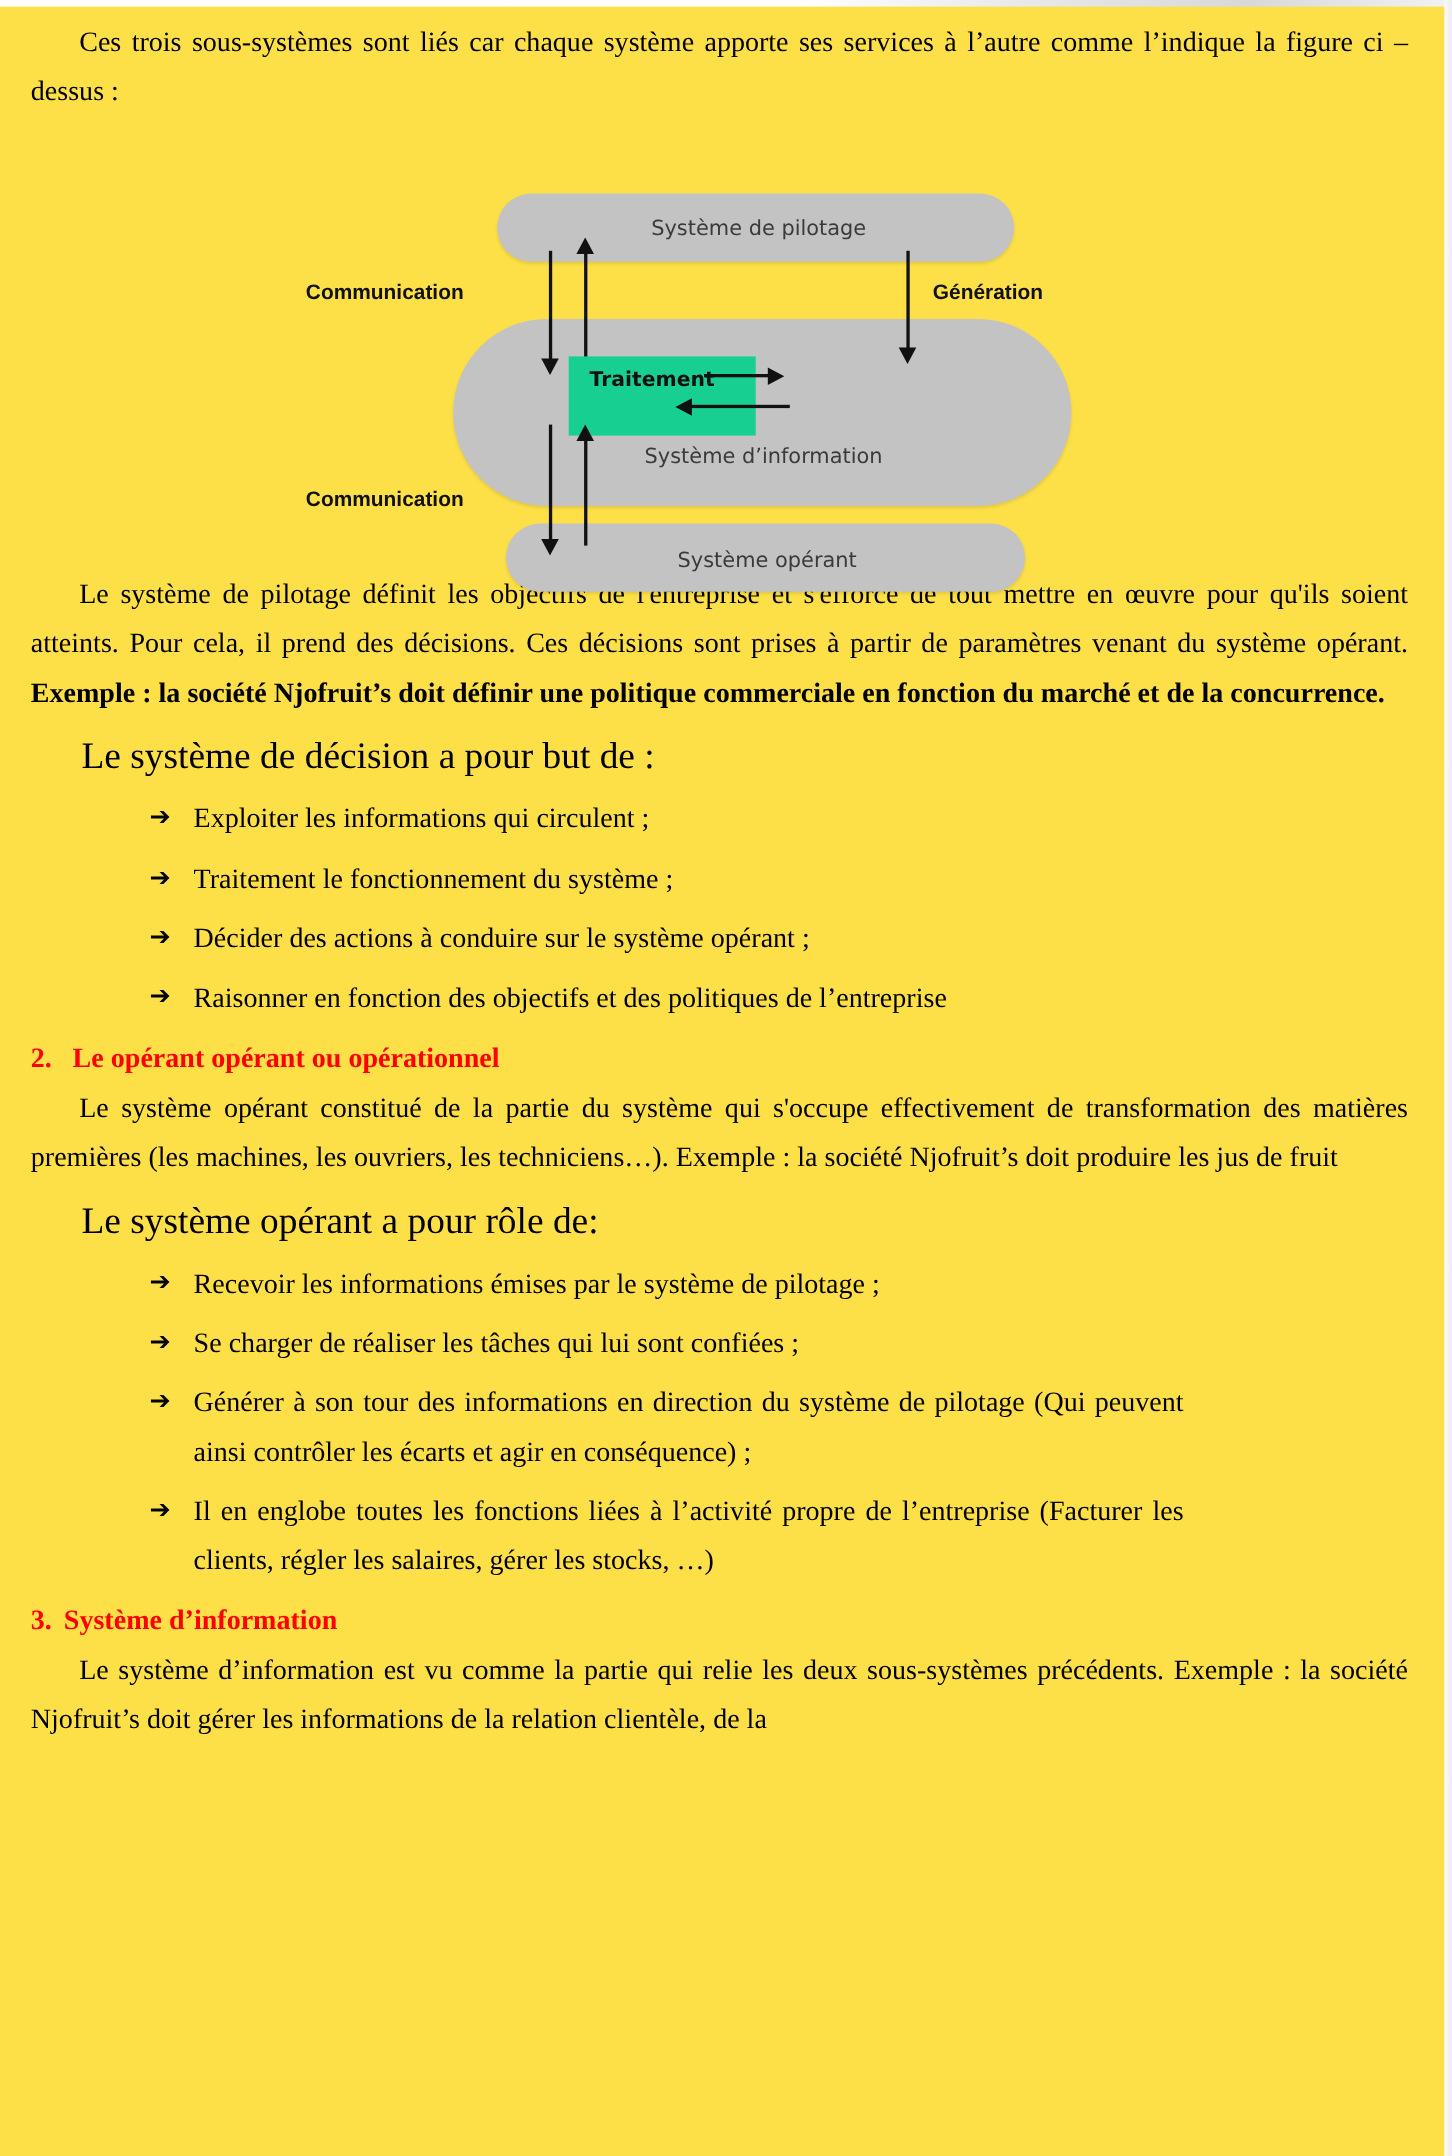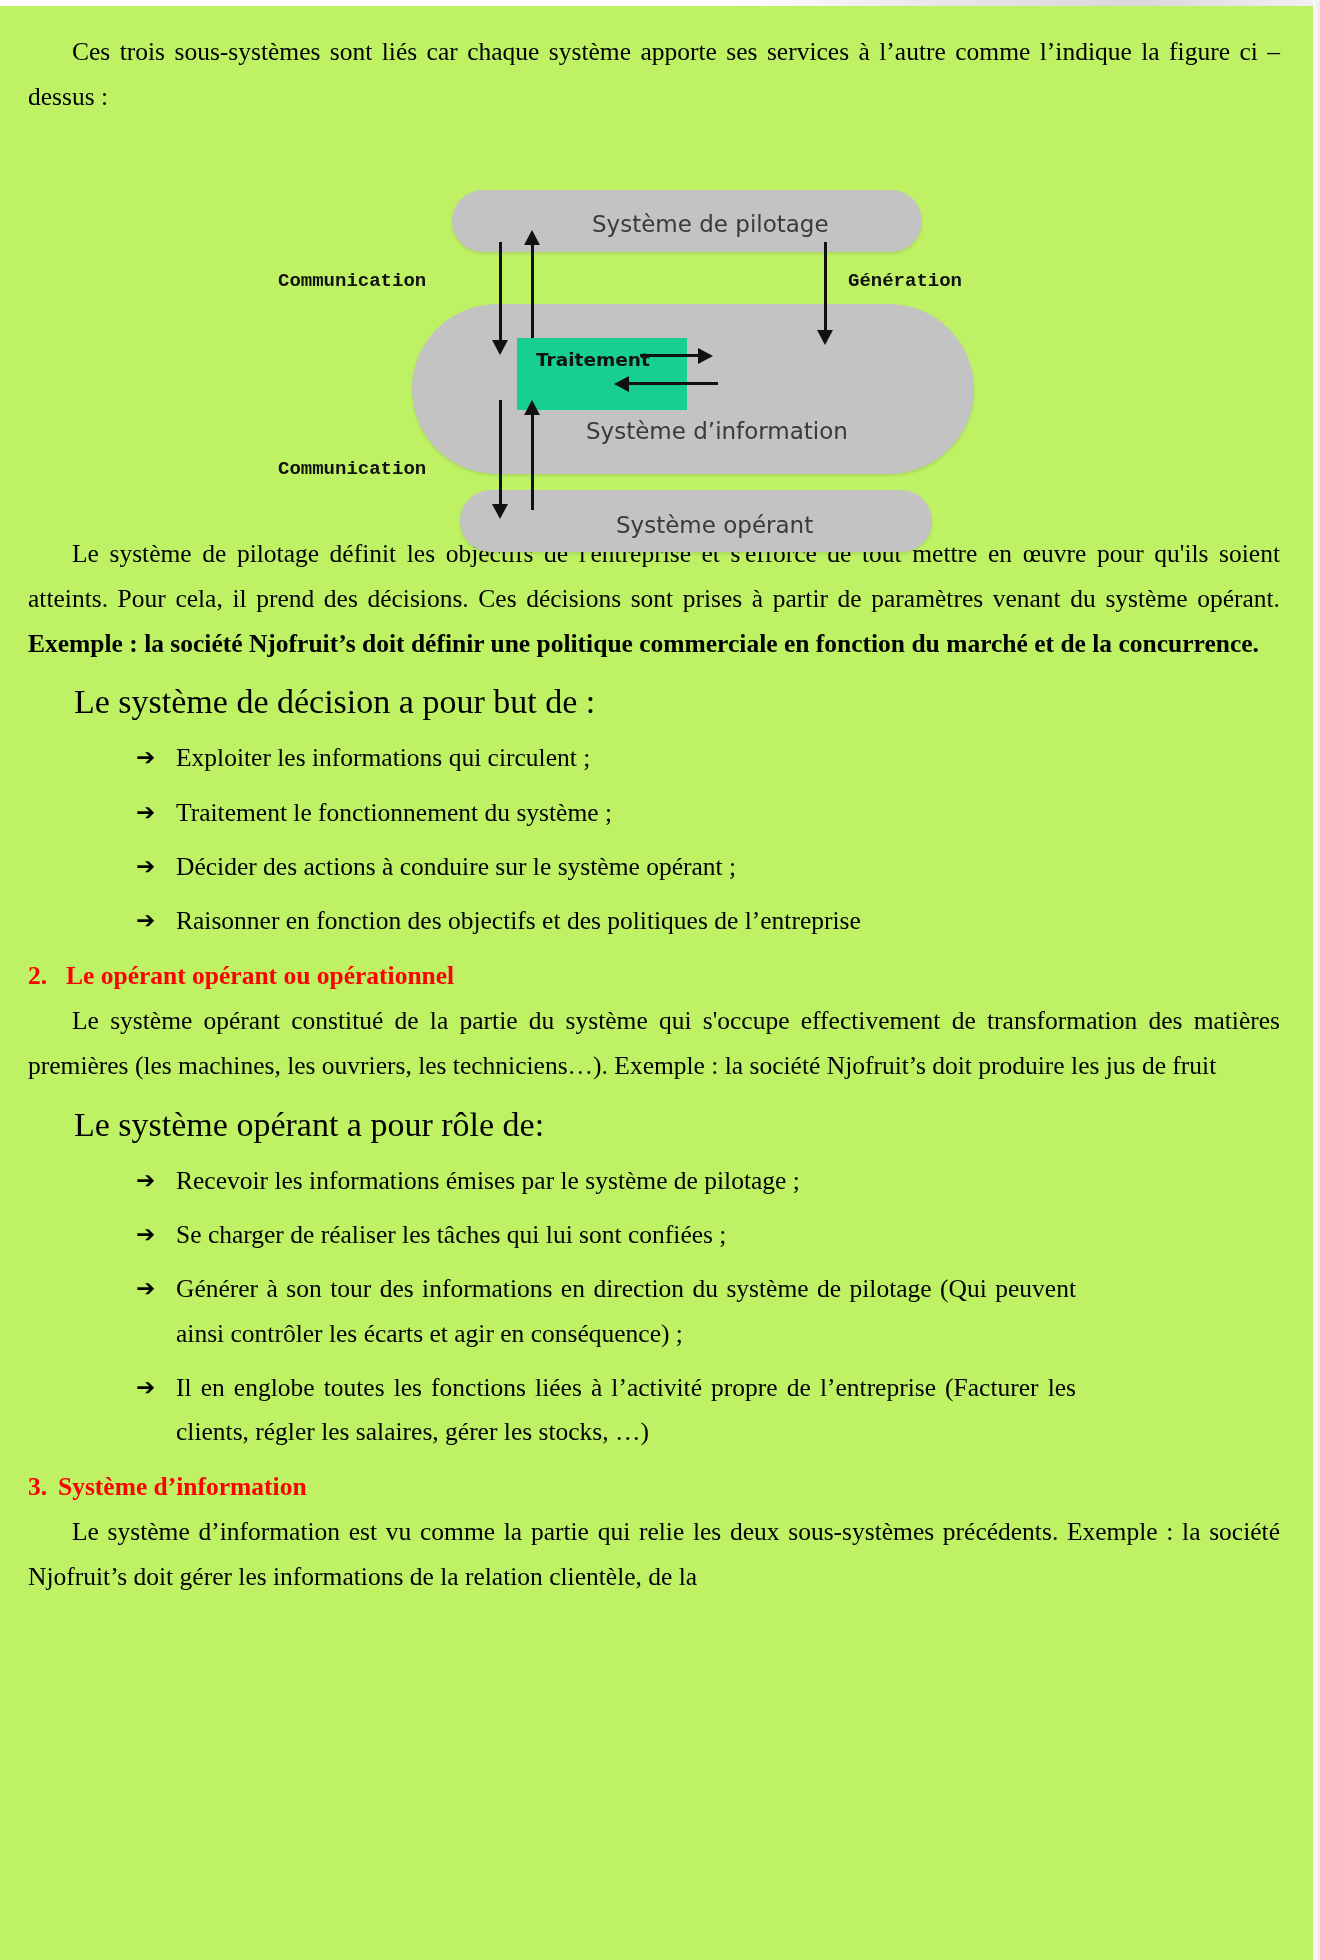--- a/index.html
+++ b/index.html
@@ -12,24 +12,24 @@
     width: 1320px;
     min-height: 1960px;
     font-family: "Liberation Serif", "DejaVu Serif", serif;
     color: #000000;
     position: relative;
     overflow-x: hidden;
   }
   .page {
     width: 1320px;
     min-height: 1960px;
-    background: #bef264;
+    background: #fde047;
     position: relative;
     box-sizing: border-box;
-    padding: 30px 40px 10px 28px;
+    padding: 16px 40px 10px 28px;
   }
   
   .scan-top-edge {
     position: absolute;
     top: 0;
     left: 0;
     width: 1320px;
     height: 6px;
     background: linear-gradient(to right, #ffffff 0%, #ffffff 55%, #e9e9e9 70%, #d8d8d8 86%, #f2f2f2 100%);
   }
@@ -117,21 +117,21 @@
     height: 372px;
   }
   .pill {
     position: absolute;
     background: #c3c3c3;
     border-radius: 70px;
     box-shadow: 0 2px 3px rgba(0,0,0,0.10);
   }
   .pill-label {
     position: absolute;
-    font-size: 23px;
+    font-size: 19px;
     color: #3a3a3a;
     font-family: "DejaVu Sans", sans-serif;
     white-space: nowrap;
   }
   .pilotage-pill {
     left: 452px; top: 30px; width: 470px; height: 62px;
     border-radius: 31px;
   }
   .si-pill {
     left: 412px; top: 144px; width: 562px; height: 170px;
@@ -197,21 +197,21 @@
     font-weight: bold;
     color: #111;
     z-index: 5;
     font-family: "DejaVu Sans", sans-serif;
   }
   .side-label {
     position: absolute;
     font-size: 19px;
     font-weight: bold;
     color: #111;
-    font-family: Liberation Mono, monospace;
+    font-family: Liberation Sans, sans-serif;
     white-space: nowrap;
   }
   .arrow-line {
     position: absolute;
     background: #111;
   }
   .arrow-head-down, .arrow-head-up, .arrow-head-right, .arrow-head-left {
     position: absolute;
     width: 0; height: 0;
   }

